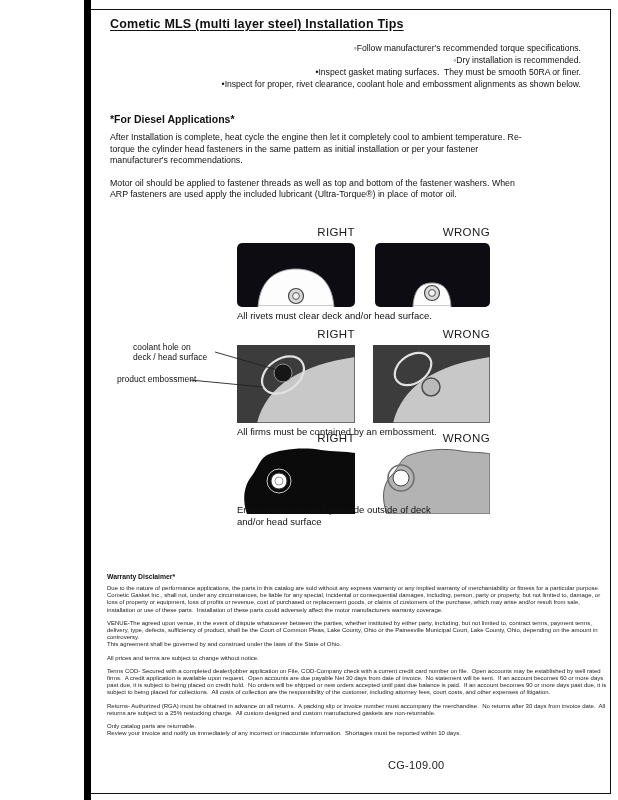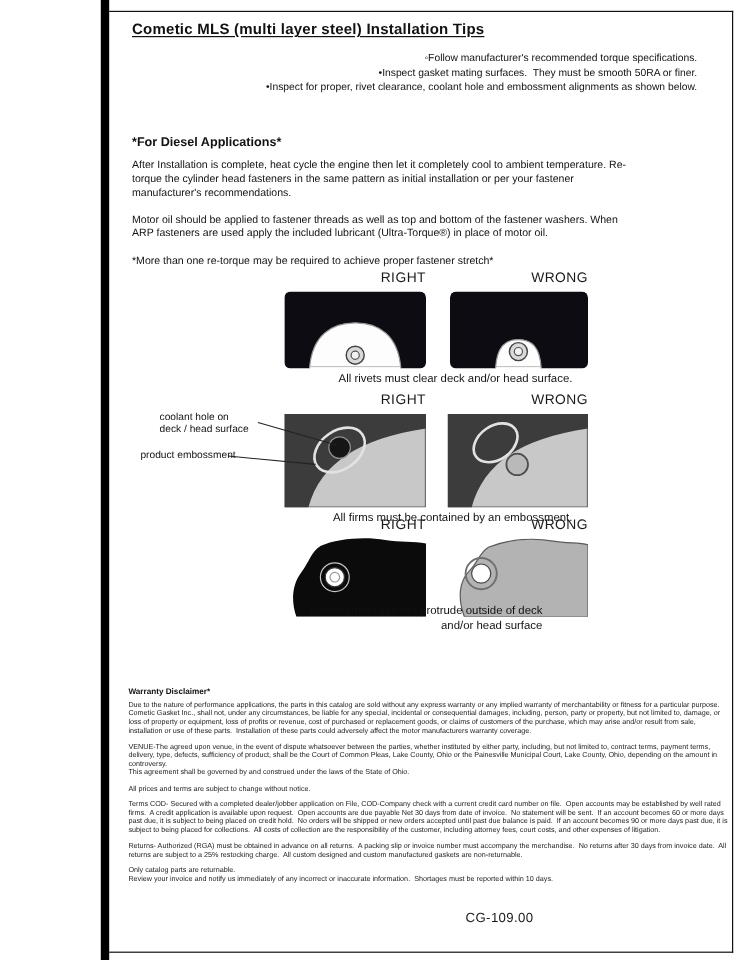--- a/index.html
+++ b/index.html
@@ -21,50 +21,50 @@
   .b-row{white-space:pre-wrap;text-align:right;}
   .b-row .mk{display:inline-block;width:9px;}
   .b-row.sub{padding-left:16px;}
   .diesel{position:absolute;left:110px;top:113px;width:412px;}
   .diesel h2{margin:0 0 7px 0;font-size:10.5px;font-weight:bold;}
   .diesel p{margin:0 0 11px 0;font-size:8.8px;line-height:11.5px;white-space:pre-wrap;}
   .diesel p.note{margin-bottom:0;}
   .fig-label{position:absolute;font-size:11.5px;letter-spacing:0.4px;text-align:right;color:#1a1a1a;}
   .fig-img{position:absolute;display:block;}
   .rounded{border-radius:5px;overflow:hidden;}
-  .caption{position:absolute;font-size:9.5px;line-height:12px;color:#111;text-align:right;}
+  .caption{position:absolute;font-size:9.5px;line-height:12px;color:#111;}
   .annot{position:absolute;font-size:8.5px;line-height:9.5px;color:#111;}
   .annot.r{text-align:left;}
   .overlay{position:absolute;left:0;top:0;width:618px;height:800px;pointer-events:none;}
   .warranty{position:absolute;left:107px;top:573px;width:500px;}
   .warranty h3{margin:0 0 5px 0;font-size:6.8px;font-weight:bold;}
   .warranty p{margin:0 0 6px 0;font-size:6px;line-height:7.2px;white-space:pre-wrap;color:#222;}
   .warranty p.tight{margin-bottom:0;}
   .docnum{position:absolute;left:388px;top:759px;font-size:11px;letter-spacing:0.3px;color:#1a1a1a;}
 </style>
 </head>
 <body>
 
 <div class="canvas">
   <div class="left-bar"></div>
   <div class="frame"></div>
 
   <h1 class="title">Cometic MLS (multi layer steel) Installation Tips</h1>
 
   <div class="bullets">
     <div class="b-row"><span class="mk">◦</span><span>Follow manufacturer's recommended torque specifications.</span></div>
+    <div class="b-row"><span class="mk">◦</span><span>Dry installation is recommended.</span></div>
     <div class="b-row sub"><span class="mk">•</span><span>Inspect gasket mating surfaces.  They must be smooth 50RA or finer.</span></div>
     <div class="b-row sub"><span class="mk">•</span><span>Inspect for proper, rivet clearance, coolant hole and embossment alignments as shown below.</span></div>
   </div>
 
   <div class="diesel">
     <h2>*For Diesel Applications*</h2>
     <p>After Installation is complete, heat cycle the engine then let it completely cool to ambient temperature. Re-torque the cylinder head fasteners in the same pattern as initial installation or per your fastener manufacturer's recommendations.</p>
     <p>Motor oil should be applied to fastener threads as well as top and bottom of the fastener washers. When ARP fasteners are used apply the included lubricant (Ultra-Torque®) in place of motor oil.</p>
-    <p class="note">*More than one re-torque may be required to achieve proper fastener stretch*</p>
   </div>
 
   <div class="fig-label" style="left:237px;top:226px;width:118px;">RIGHT</div>
   <div class="fig-label" style="left:375px;top:226px;width:115px;">WRONG</div>
 
   <svg class="fig-img rounded" style="left:237px;top:243px;" width="118" height="64" viewBox="0 0 118 64">
     <rect width="118" height="64" fill="#fdfdfd"></rect>
     <path d="M0,5 Q0,0 5,0 H113 Q118,0 118,5 V64 H97 C95,36 78,26 59,26 C40,26 23,36 21,64 H0 Z" fill="#0c0c12"></path>
     <path d="M97,64 C95,36 78,26 59,26 C40,26 23,36 21,64" fill="none" stroke="#9a9a9a" stroke-width="1"></path>
     <line x1="21" y1="62.5" x2="97" y2="62.5" stroke="#bbbbbb" stroke-width="0.8"></line>

